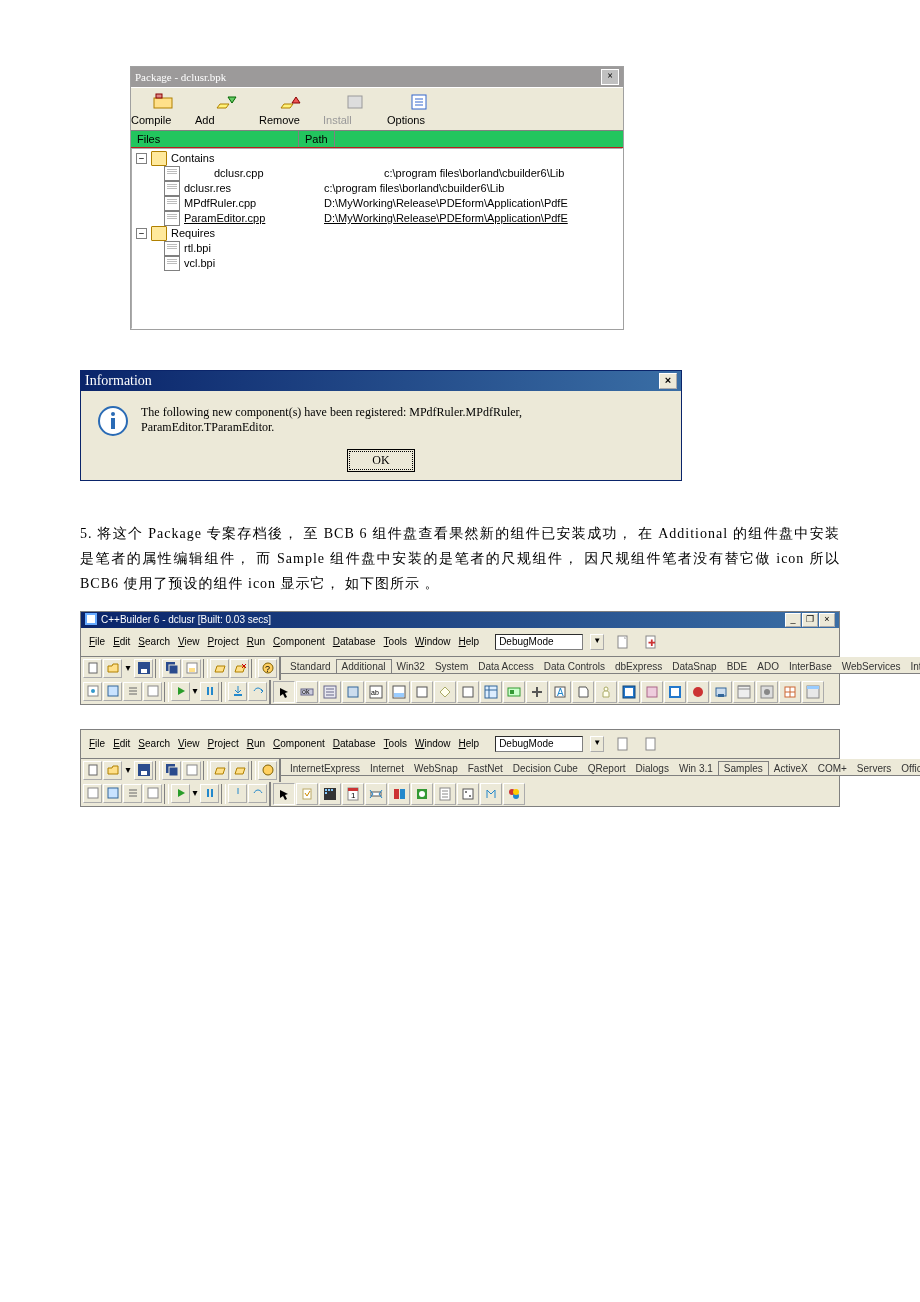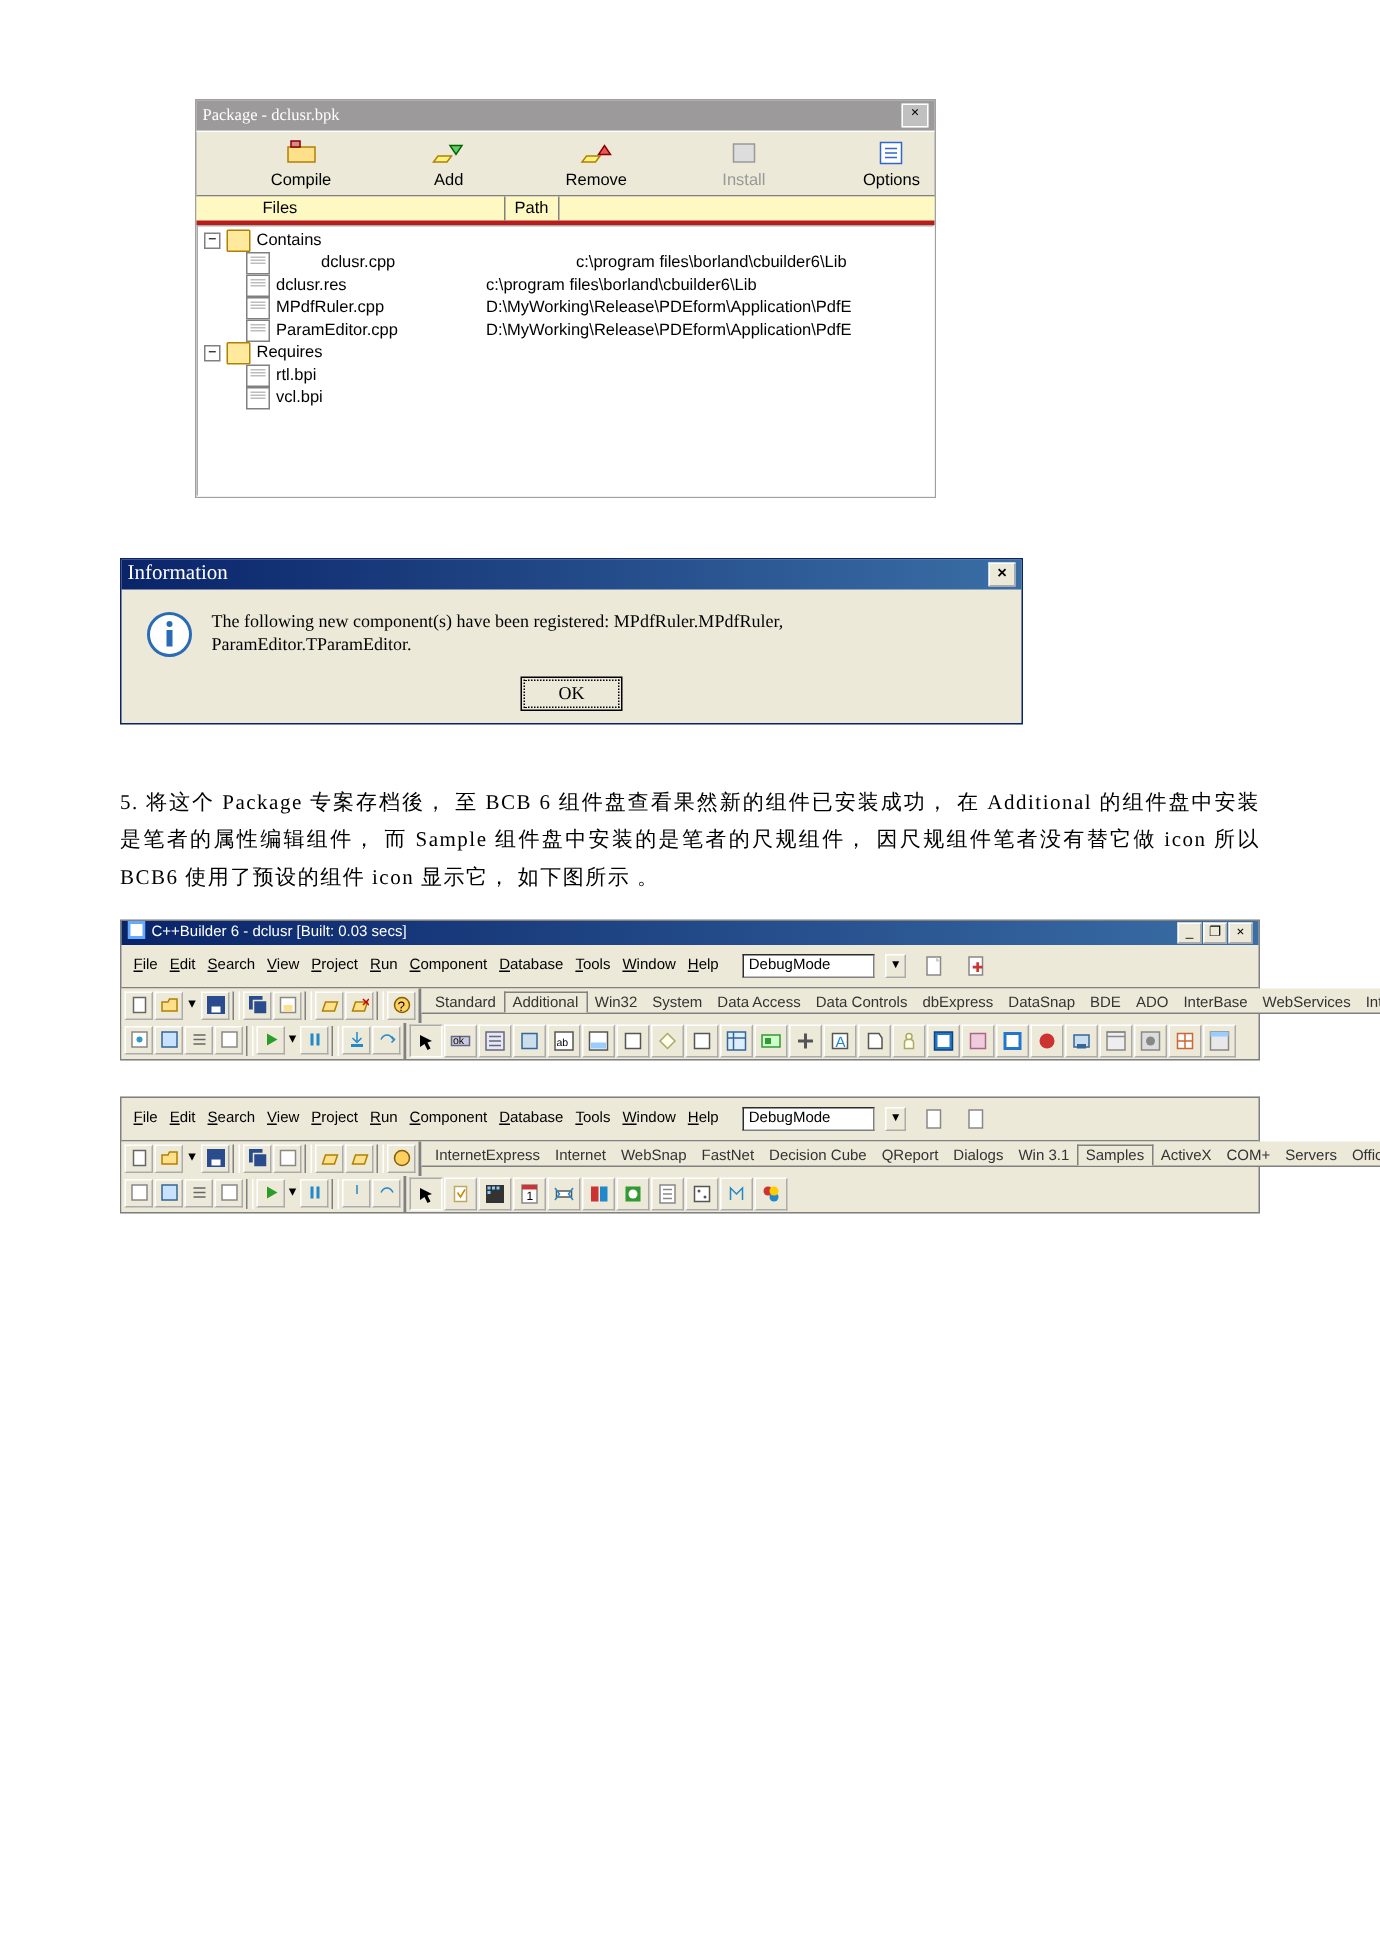--- a/index.html
+++ b/index.html
@@ -44,31 +44,29 @@
     text-align: center;
   }
   .pkg-toolbar {
     display: flex;
     border-top: 1px solid #fff;
     border-bottom: 1px solid #808080;
     padding: 4px 0;
   }
   .pkg-btn {
     width: 64px;
-    text-align: center;
+    text-align: left;
     cursor: pointer;
-    padding-left: 41px;
   }
   .pkg-btn.disabled { color: #999; }
   .pkg-btn svg { display: block; margin: 0 auto 2px; }
   .pkg-columns {
     display: flex;
-    border-bottom: 3px solid #b91c1c;
-    background: #fef9c3;
-    padding-left: 38px;
+    border-bottom: 1px solid #b91c1c;
+    background: #22c55e;
   }
   .pkg-columns > div {
     padding: 2px 6px;
     border-right: 1px solid #808080;
   }
   .pkg-columns > div:first-child { width: 155px; }
   .pkg-tree {
     background: #fff;
     height: 175px;
     border: 1px inset #fff;
@@ -349,21 +347,21 @@
       <div class="tree-row" style="padding-left:28px;">
         <span class="tree-file"></span>
         <span class="tree-name">dclusr.res</span>
         <span class="tree-path">c:\program files\borland\cbuilder6\Lib</span>
       </div>
       <div class="tree-row" style="padding-left:28px;">
         <span class="tree-file"></span>
         <span class="tree-name">MPdfRuler.cpp</span>
         <span class="tree-path">D:\MyWorking\Release\PDEform\Application\PdfE</span>
       </div>
-      <div class="tree-row" style="padding-left:28px;">
+      <div class="tree-row" style="padding-left:28px;text-decoration:underline;">
         <span class="tree-file"></span>
         <span class="tree-name">ParamEditor.cpp</span>
         <span class="tree-path">D:\MyWorking\Release\PDEform\Application\PdfE</span>
       </div>
       <div class="tree-row">
         <span class="tree-exp">−</span>
         <span class="tree-folder-open"></span>
         <span class="tree-name">Requires</span>
       </div>
       <div class="tree-row" style="padding-left:28px;">

